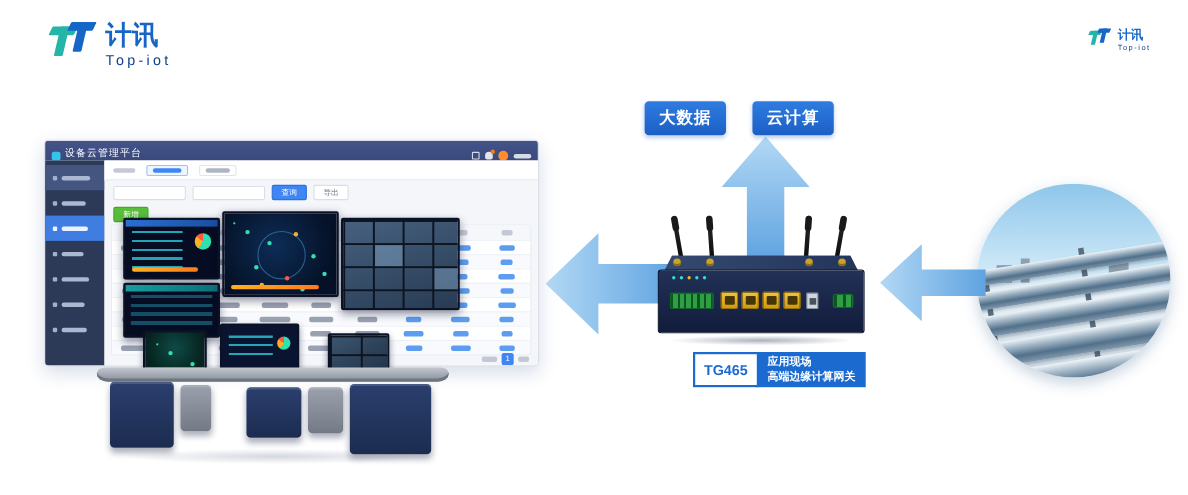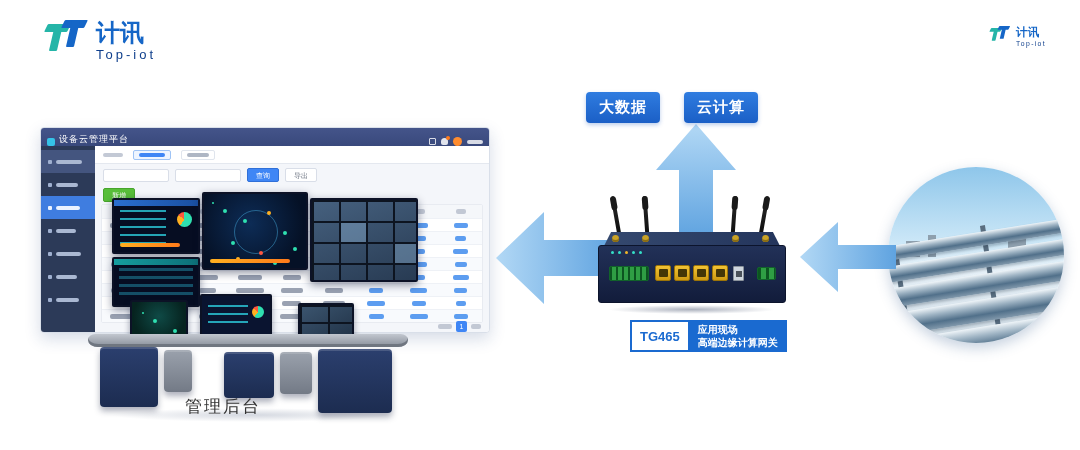--- a/index.html
+++ b/index.html
@@ -567,21 +567,20 @@
   </div>
 
   <div class="floor-shadow"></div>
   <div class="desk-top"></div>
   <div class="cab" style="left:100px;top:347px;width:58px;height:60px;"></div>
   <div class="cab gray" style="left:164px;top:350px;width:28px;height:42px;"></div>
   <div class="cab" style="left:224px;top:352px;width:50px;height:46px;"></div>
   <div class="cab gray" style="left:280px;top:352px;width:32px;height:42px;"></div>
   <div class="cab" style="left:318px;top:349px;width:74px;height:64px;"></div>
 
-  <div class="caption caption-left">管理后台</div>
 
   <svg class="arrows" width="1080" height="450" viewBox="0 0 1080 450">
     <defs>
       <linearGradient id="gU" x1="0" y1="1" x2="0" y2="0">
         <stop offset="0" stop-color="#5fa3e0"></stop>
           <stop offset="1" stop-color="#b2d8f5"></stop>
       </linearGradient>
       <linearGradient id="gL" x1="1" y1="0" x2="0" y2="0">
         <stop offset="0" stop-color="#5fa3e0"></stop>
           <stop offset="1" stop-color="#b2d8f5"></stop>

